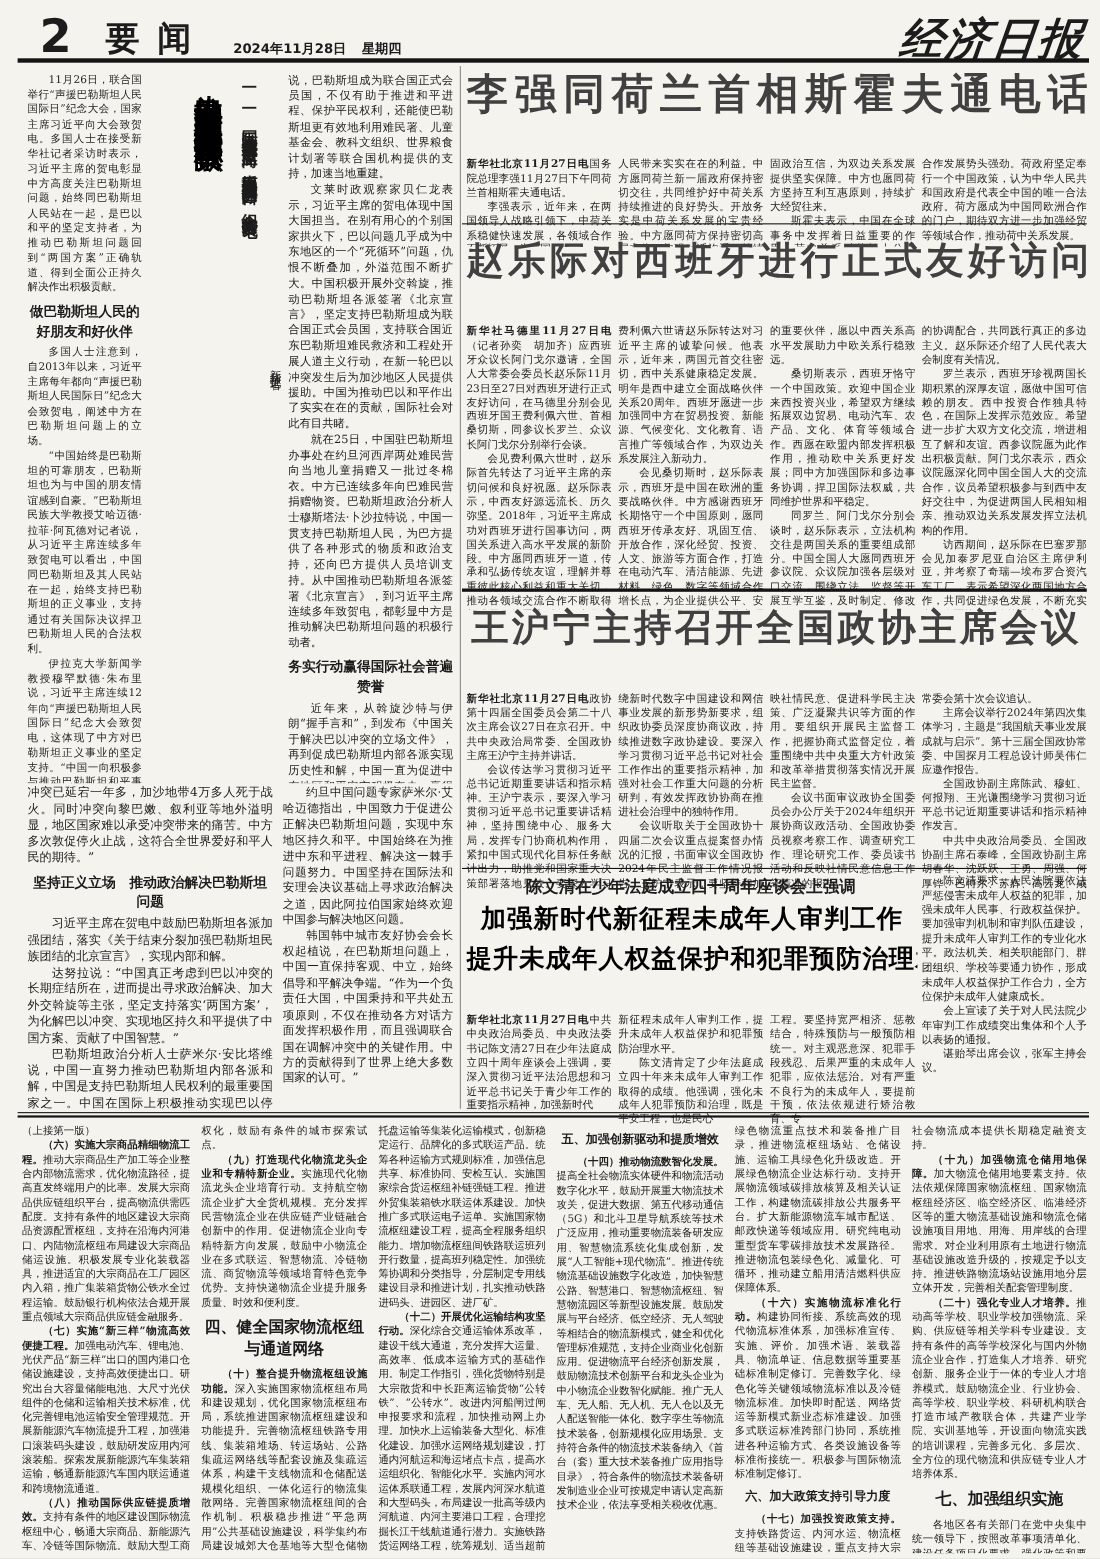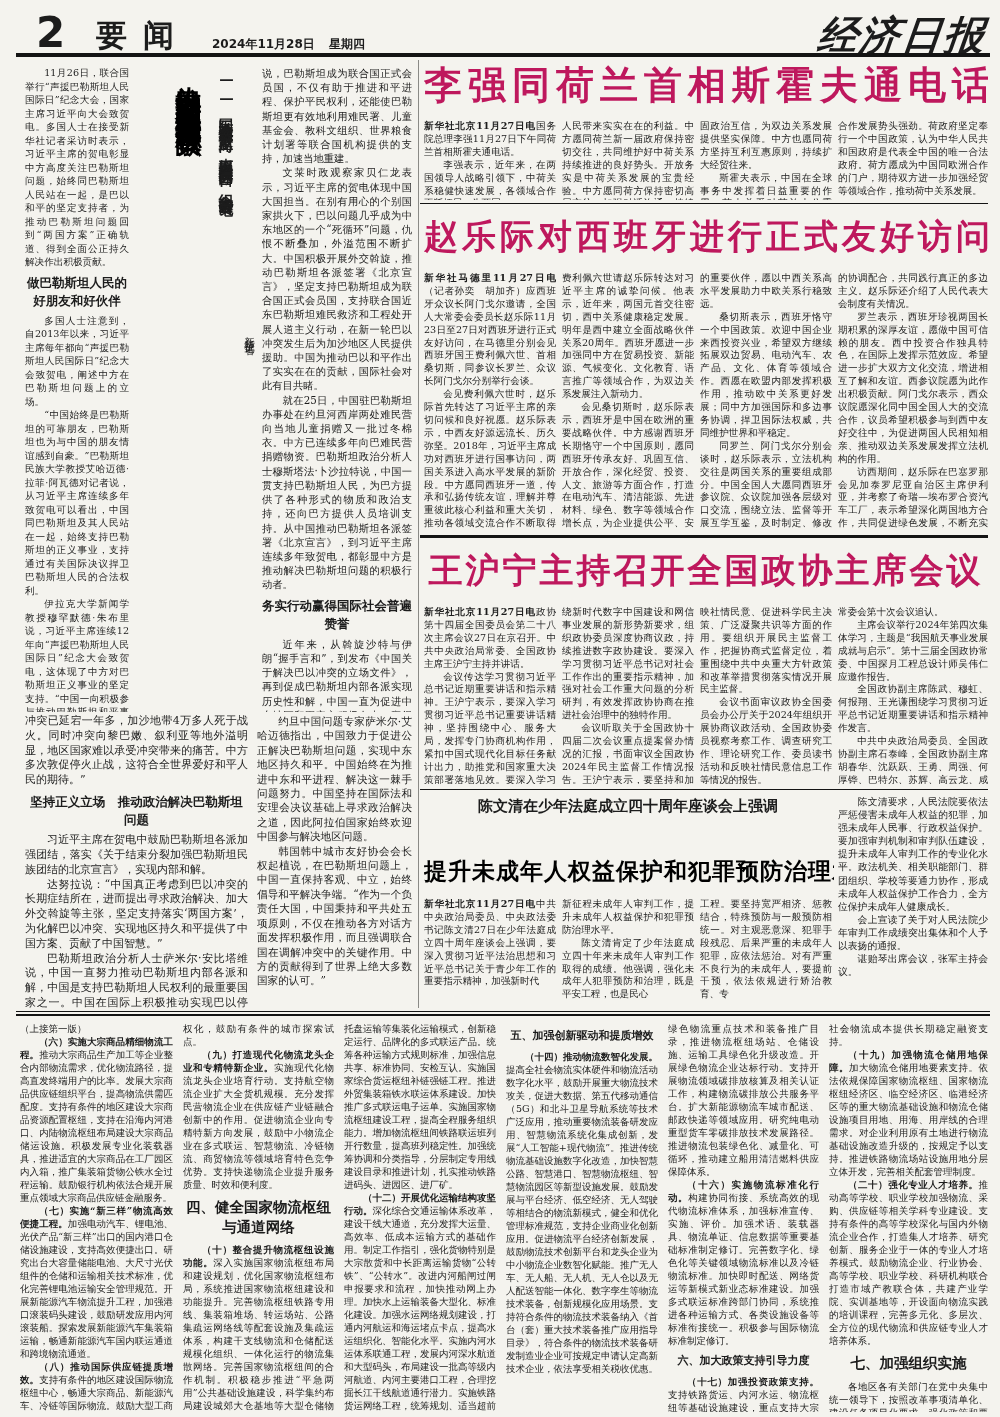--- a/index.html
+++ b/index.html
@@ -34,30 +34,30 @@
          writing-mode:vertical-rl;text-orientation:upright;
          font-family:"DejaVu Sans",sans-serif;font-weight:900;font-size:26px;letter-spacing:2px;
          text-align:justify;color:#000;}
   .vsub{position:absolute;left:205px;top:70px;height:642px;width:30px;
         writing-mode:vertical-rl;text-orientation:upright;font-weight:bold;
         font-size:14.5px;letter-spacing:1.5px;}
   .vbyline{position:absolute;left:241px;top:328px;height:100px;width:16px;
            writing-mode:vertical-rl;text-orientation:upright;font-size:10.5px;letter-spacing:2px;}
   
   .bighead{position:absolute;left:424px;width:564px;text-align:center;white-space:nowrap;
-           overflow:hidden;font-family:"DejaVu Sans",sans-serif;font-weight:900;color:#be185d;}
+           overflow:hidden;font-family:"DejaVu Sans",sans-serif;font-weight:900;color:#404040;}
   .h1{top:60px;font-size:38px;letter-spacing:6px;}
   .h2{top:214px;font-size:34px;letter-spacing:4px;}
   .h3{top:548px;font-size:34px;letter-spacing:3px;}
   .kicker{position:absolute;left:424px;top:797px;width:408px;text-align:center;
           font-weight:bold;font-size:15px;}
   .h4{position:absolute;left:424px;width:410px;text-align:center;white-space:nowrap;overflow:hidden;
       font-family:"DejaVu Sans",sans-serif;font-weight:900;font-size:23px;letter-spacing:1px;color:#000;}
   .h4a{top:820px;} .h4b{top:856px;}
-  .a-col{font-size:9.6px;line-height:12.9px;}
+  .a-col{font-size:9.6px;line-height:12.9px;margin-top:24px;}
   .a1{top:120px;height:80px;} .a2{top:272px;height:258px;}
   .a3{top:606px;height:178px;} .a4{top:898px;height:110px;}
   .ac1{left:424px;width:132px;} .ac2{left:562px;width:132px;}
   .ac3{left:700px;width:132px;} .ac4{left:838px;width:150px;}
   .a4r{left:838px;top:795px;width:150px;height:213px;font-size:9.8px;line-height:13.1px;}
   
   .b-col{top:1022px;height:390px;font-size:9.5px;line-height:13px;}
   .b1{left:20px;width:153px;} .b2{left:183px;width:151px;} .b3{left:344px;width:152px;}
   .b4{left:506px;width:152px;} .b5{left:668px;width:151px;} .b6{left:829px;width:159px;}
 </style>
@@ -159,20 +159,21 @@
     </div>
   <div class="col a-col a3 ac4">
       <p class="noind">常委会第十次会议追认。</p>
       <p>主席会议举行2024年第四次集体学习，主题是“我国航天事业发展成就与启示”。第十三届全国政协常委、中国探月工程总设计师吴伟仁应邀作报告。</p>
       <p>全国政协副主席陈武、穆虹、何报翔、王光谦围绕学习贯彻习近平总书记近期重要讲话和指示精神作发言。</p>
       <p>中共中央政治局委员、全国政协副主席石泰峰，全国政协副主席胡春华、沈跃跃、王勇、周强、何厚铧、巴特尔、苏辉、高云龙、咸辉、王东峰、蒋作君、秦博勇、朱永新、杨震出席会议。</p>
     </div>
   <div class="hrule" style="left:420px;width:568px;top:789px;height:1px;"></div>
 
   <div class="kicker">陈文清在少年法庭成立四十周年座谈会上强调</div>
+  <div class="h4 h4a">加强新时代新征程未成年人审判工作</div>
   <div class="h4 h4b">提升未成年人权益保护和犯罪预防治理水平</div>
   <div class="col a-col a4 ac1">
       <p class="noind"><b>新华社北京11月27日电</b>中共中央政治局委员、中央政法委书记陈文清27日在少年法庭成立四十周年座谈会上强调，要深入贯彻习近平法治思想和习近平总书记关于青少年工作的重要指示精神，加强新时代</p>
     </div>
   <div class="col a-col a4 ac2">
       <p class="noind">新征程未成年人审判工作，提升未成年人权益保护和犯罪预防治理水平。</p>
       <p>陈文清肯定了少年法庭成立四十年来未成年人审判工作取得的成绩。他强调，强化未成年人犯罪预防和治理，既是平安工程，也是民心</p>
     </div>
   <div class="col a-col a4 ac3">
       <p class="noind">工程。要坚持宽严相济、惩教结合，特殊预防与一般预防相统一。对主观恶意深、犯罪手段残忍、后果严重的未成年人犯罪，应依法惩治。对有严重不良行为的未成年人，要提前干预，依法依规进行矫治教育、专</p>

